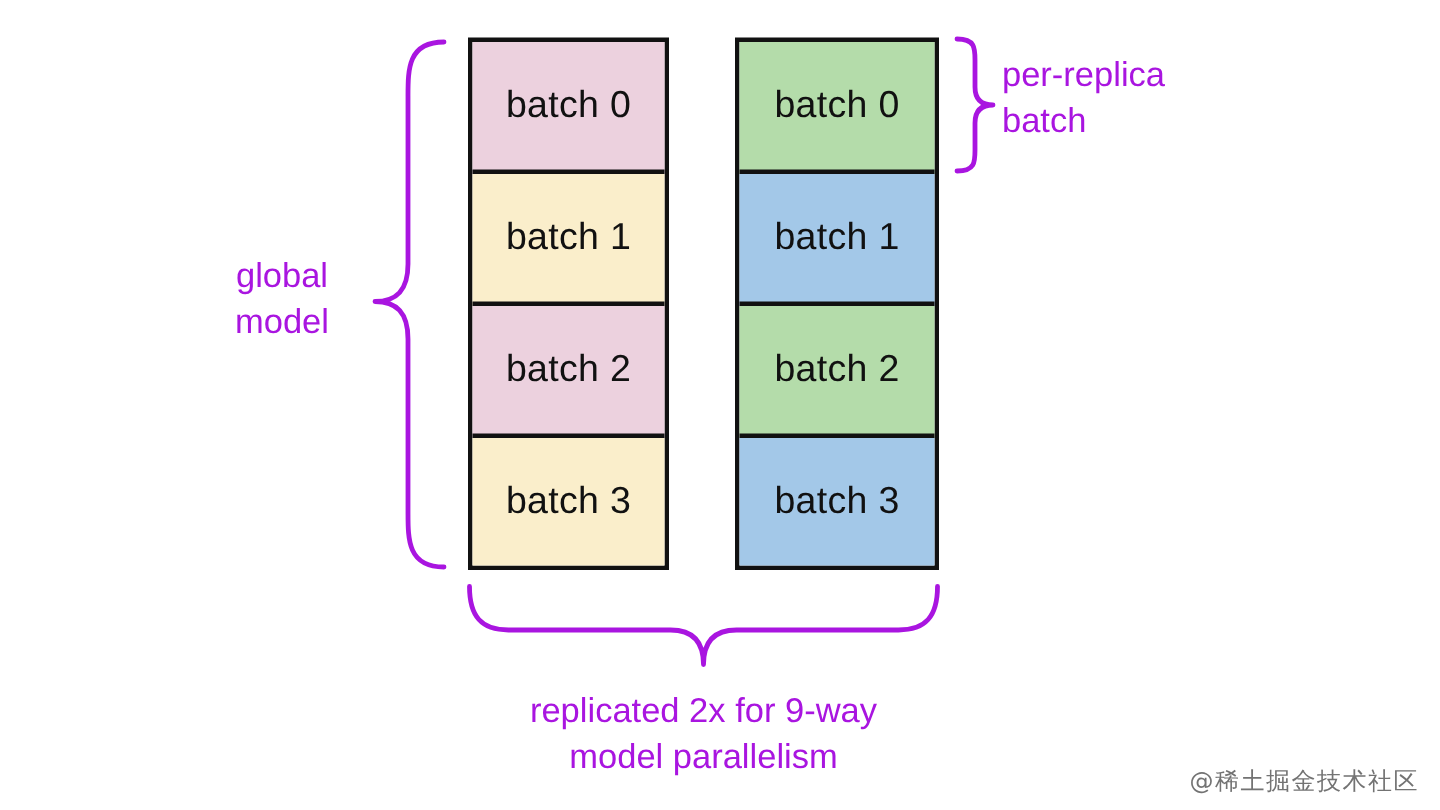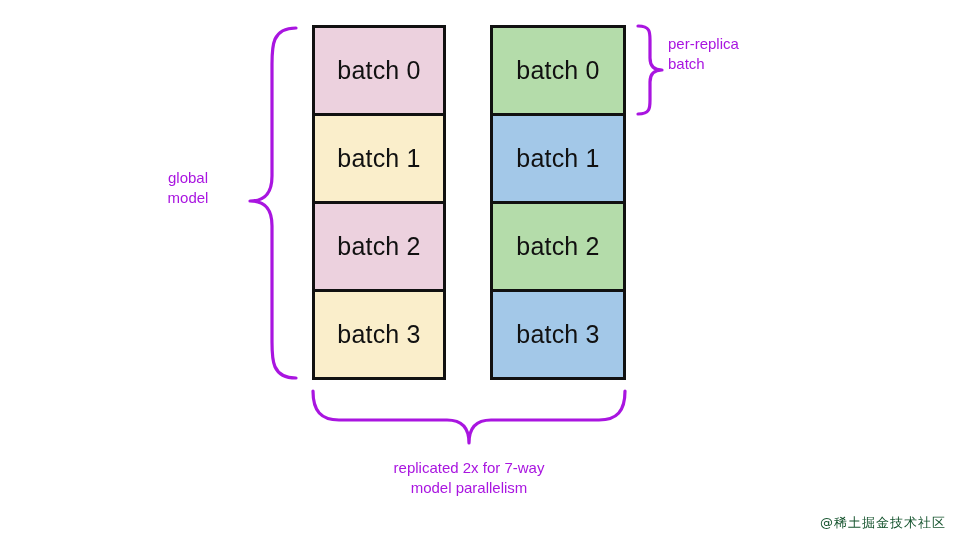--- a/index.html
+++ b/index.html
@@ -40,21 +40,21 @@
     color: #111111;
     font-size: 25px;
     letter-spacing: 0.2px;
   }
   .cell:last-child { border-bottom: none; }
 
   
   .annotation {
     position: absolute;
     color: #a915e0;
-    font-size: 15px;
+    font-size: 23px;
     line-height: 1.33;
     text-align: center;
     white-space: pre-line;
   }
   #label-global-batch    { left: 108px; top: 168px; width: 160px; }
   #label-per-replica     { left: 668px; top: 34px;  width: 190px; text-align: left; }
   #label-replicated      { left: 254px; top: 458px; width: 430px; }
 
   
   #brace-layer {
@@ -69,22 +69,22 @@
     stroke-width: 3.2;
     stroke-linecap: round;
     stroke-linejoin: round;
   }
 
   
   #watermark {
     position: absolute;
     right: 14px;
     bottom: 8px;
-    color: #14532d;
-    font-size: 13px;
+    color: #737373;
+    font-size: 16px;
     letter-spacing: 1px;
     font-family: "DejaVu Sans", sans-serif;
   }
 </style>
 </head>
 <body>
 
 <div id="canvas">
 
   <div class="column" id="column-left">
@@ -127,18 +127,18 @@
              L 599 420
              C 617 420, 625 411, 625 391"></path>
   </svg>
 
   <div class="annotation" id="label-global-batch">global
 model</div>
 
   <div class="annotation" id="label-per-replica">per-replica
 batch</div>
 
-  <div class="annotation" id="label-replicated">replicated 2x for 7-way
+  <div class="annotation" id="label-replicated">replicated 2x for 9-way
 model parallelism</div>
 
   <div id="watermark">@稀土掘金技术社区</div>
 
 </div>
 
 </body></html>

